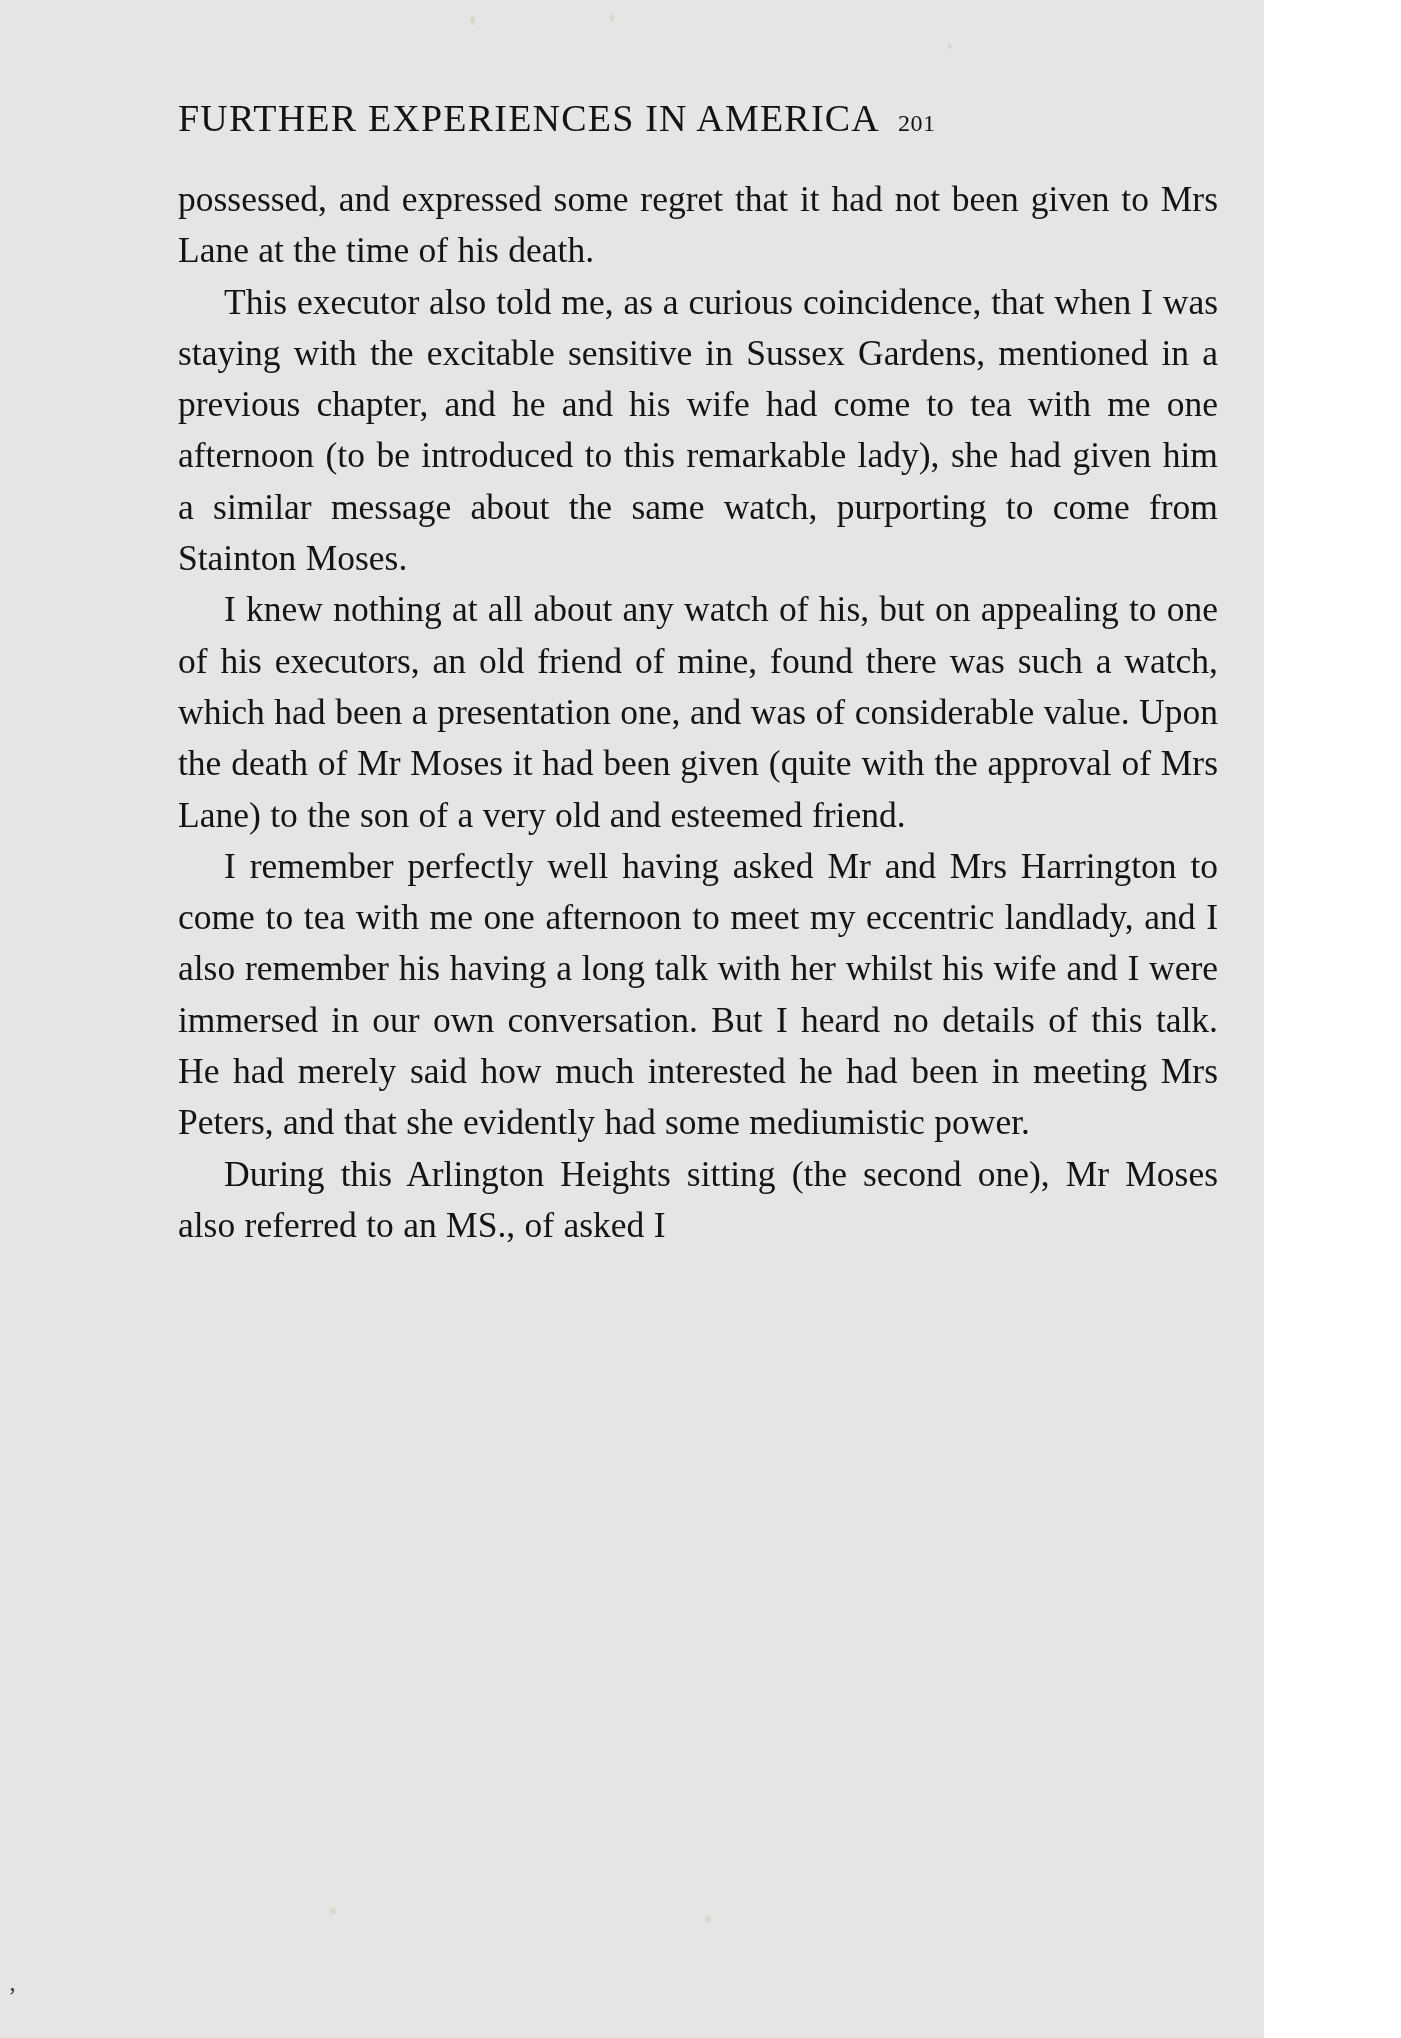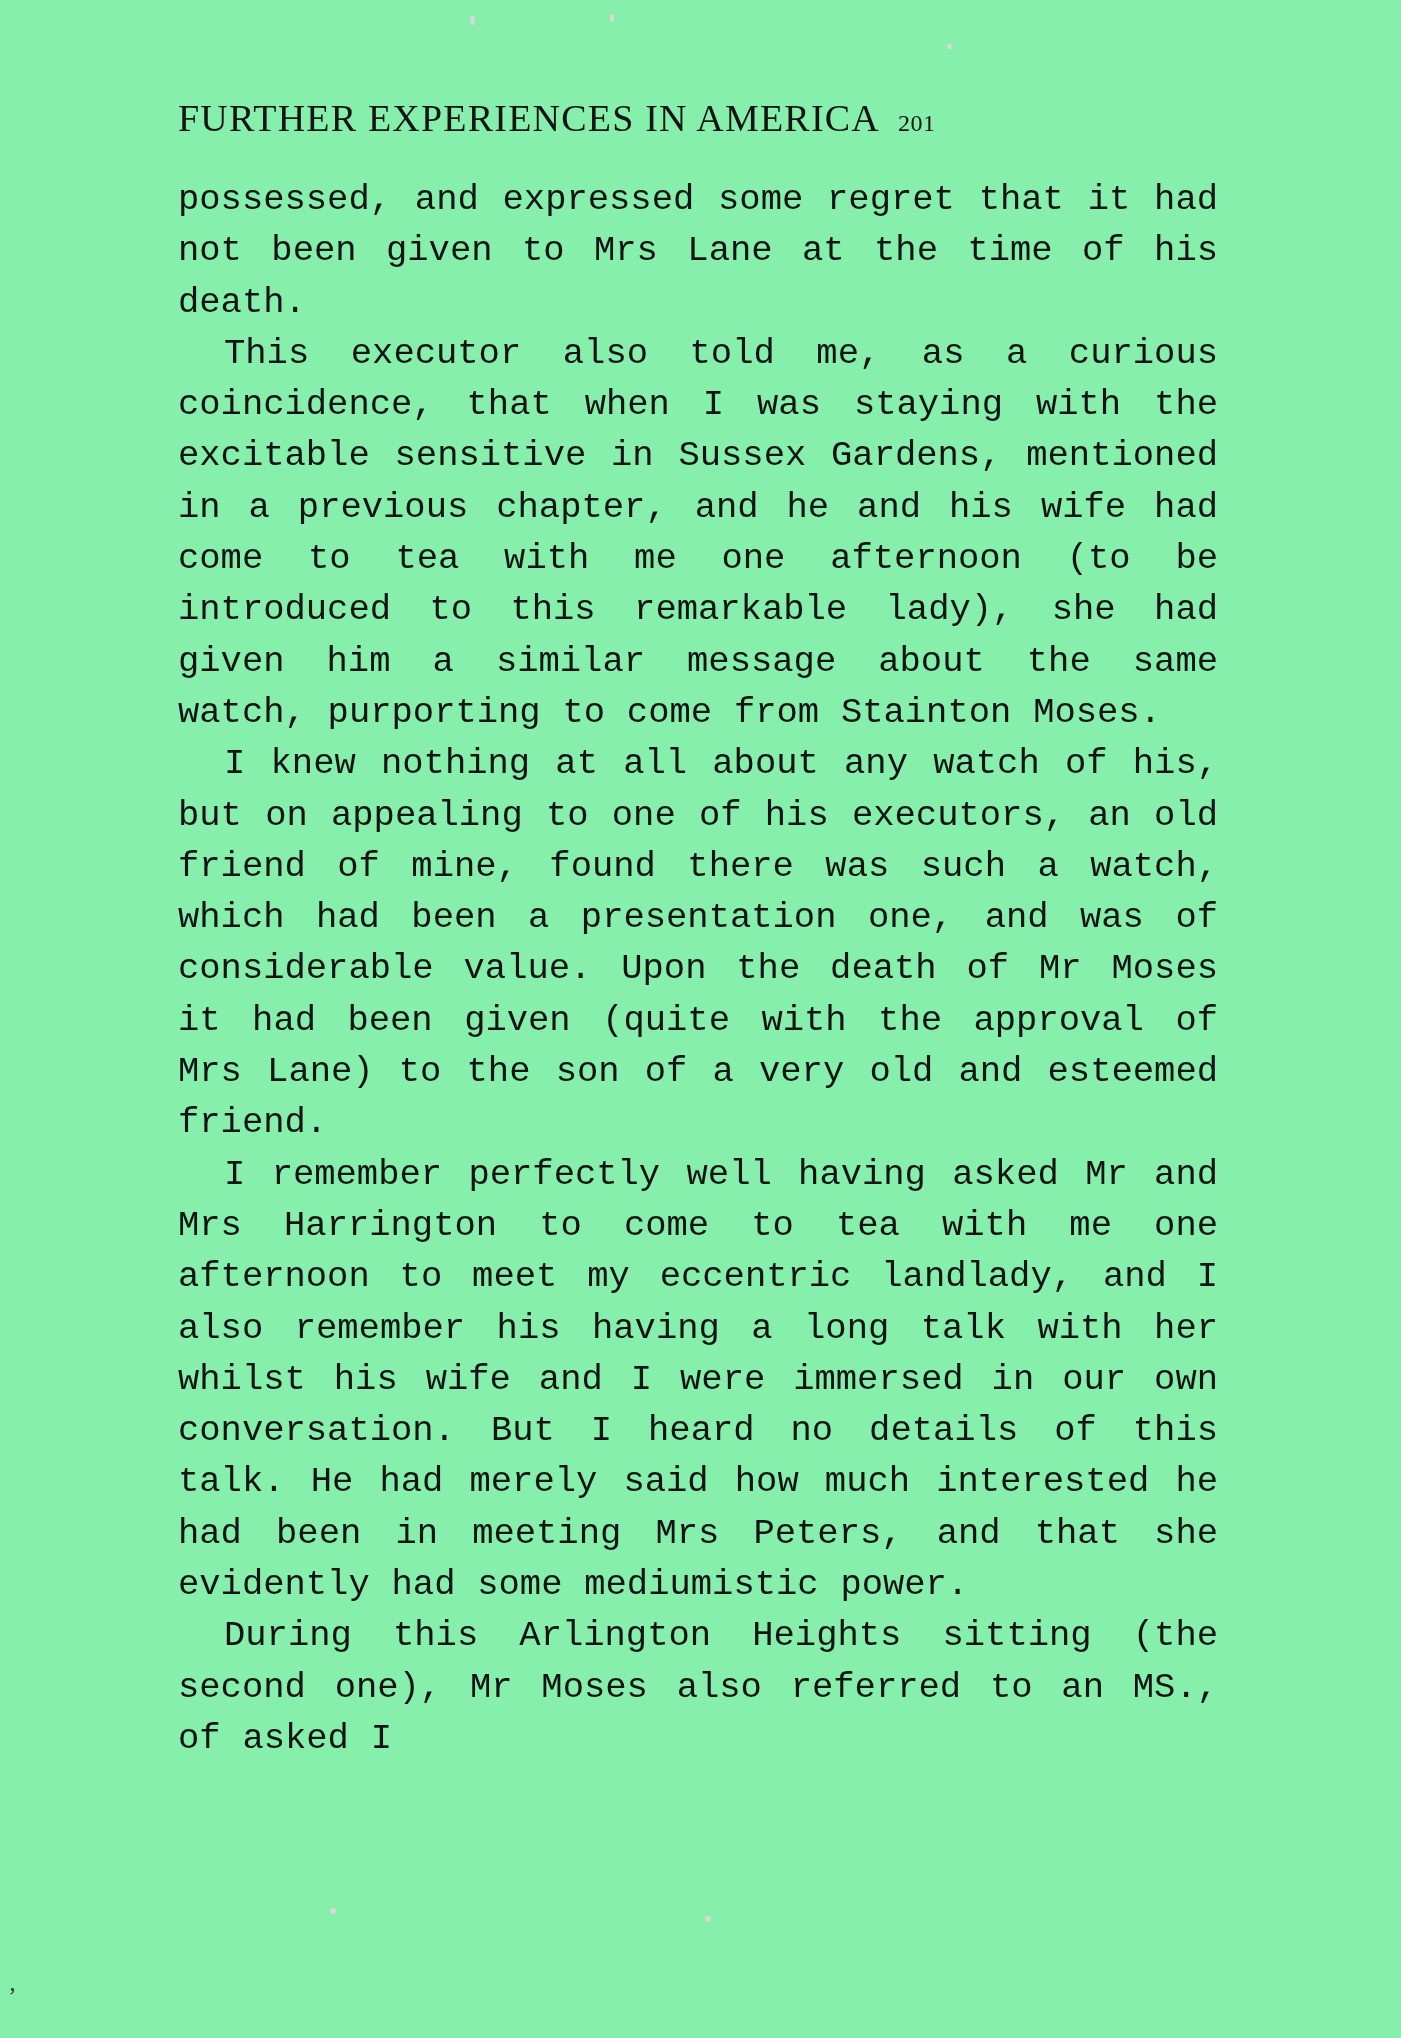--- a/index.html
+++ b/index.html
@@ -13,23 +13,23 @@
     position: relative;
     font-family: "Liberation Serif", serif;
     color: #141414;
     overflow: hidden;
   }
 
   .page {
     position: absolute;
     top: 0;
     left: 0;
-    width: 1401px;
+    width: 1264px;
     height: 2038px;
-    background: #86efac;
+    background: #e5e5e5;
   }
 
   .text-block {
     position: absolute;
     left: 178px;
     top: 96px;
     width: 1040px;
   }
 
   .running-head {
@@ -51,21 +51,20 @@
   }
 
   .body-text p {
     margin: 0;
     font-size: 35.5px;
     line-height: 51.3px;
     text-align: justify;
     text-indent: 46px;
     hyphens: manual;
     word-spacing: 0.5px;
-    font-family: Liberation Mono, monospace;
   }
   .body-text p.no-indent {
     text-indent: 0;
   }
 
   .margin-mark {
     position: absolute;
     left: 8px;
     bottom: 26px;
     font-size: 26px;

